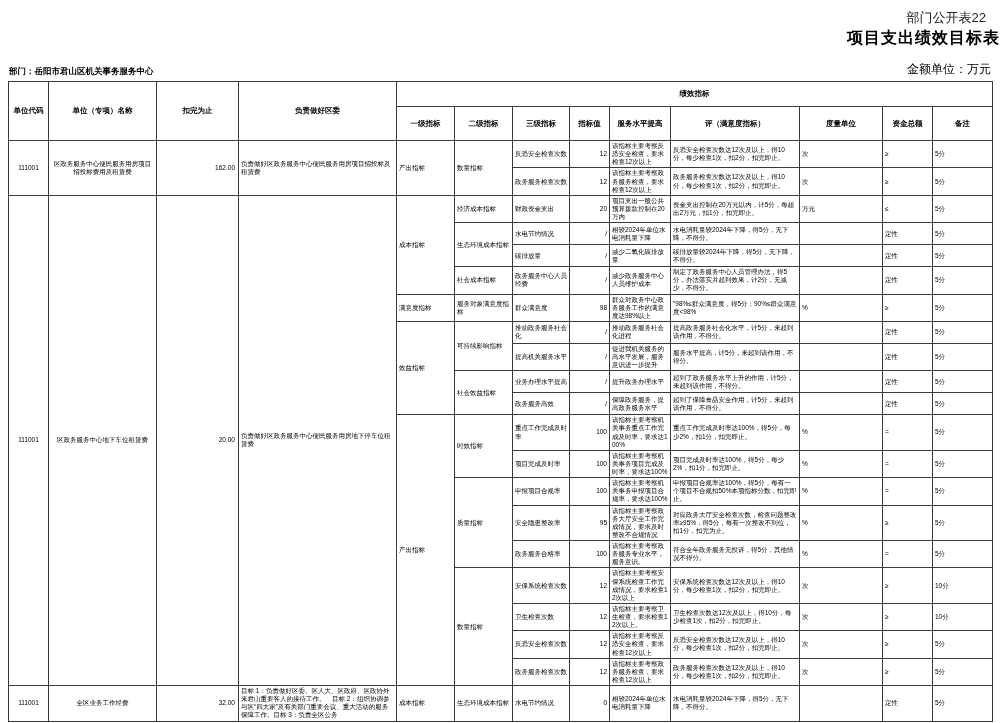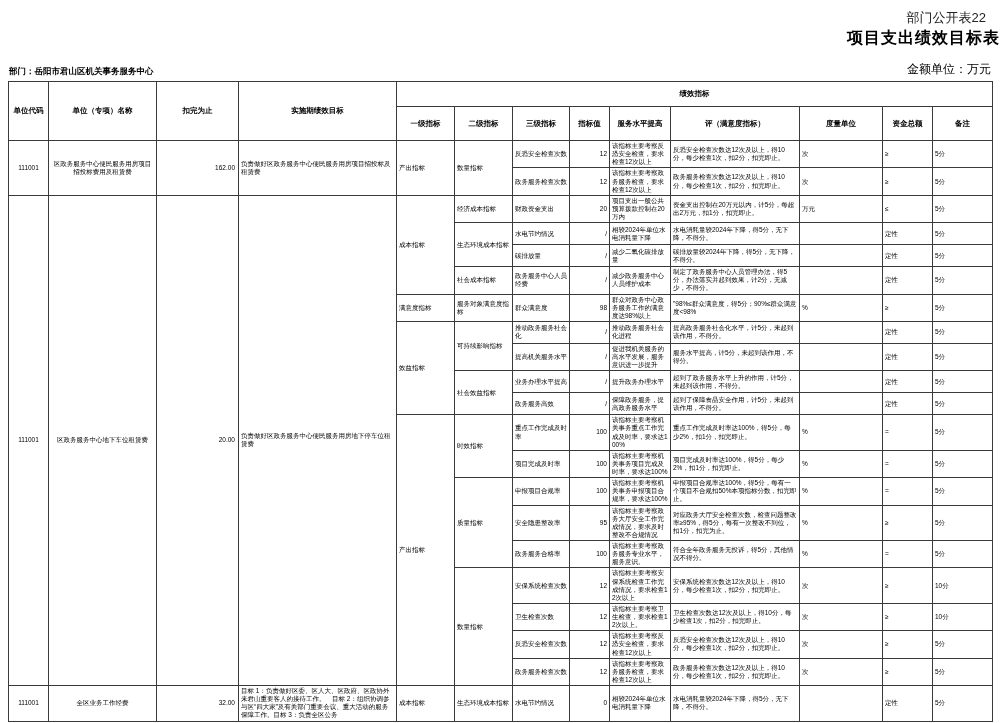--- a/index.html
+++ b/index.html
@@ -82,21 +82,21 @@
       <col style="width:129px">
       <col style="width:83px">
       <col style="width:50px">
     <col style="width:60px">
   </colgroup>
   <thead>
     <tr class="hrow1">
       <th rowspan="2">单位代码</th>
       <th rowspan="2">单位（专项）名称</th>
       <th rowspan="2">扣完为止</th>
-      <th rowspan="2">实施期绩效目标</th>
+      <th rowspan="2">负责做好区委</th>
       <th colspan="9">绩效指标</th>
     </tr>
     <tr class="hrow2">
       <th>一级指标</th>
       <th>二级指标</th>
       <th>三级指标</th>
       <th>指标值</th>
       <th>服务水平提高</th>
       <th>评（满意度指标）</th>
       <th>度量单位</th>

